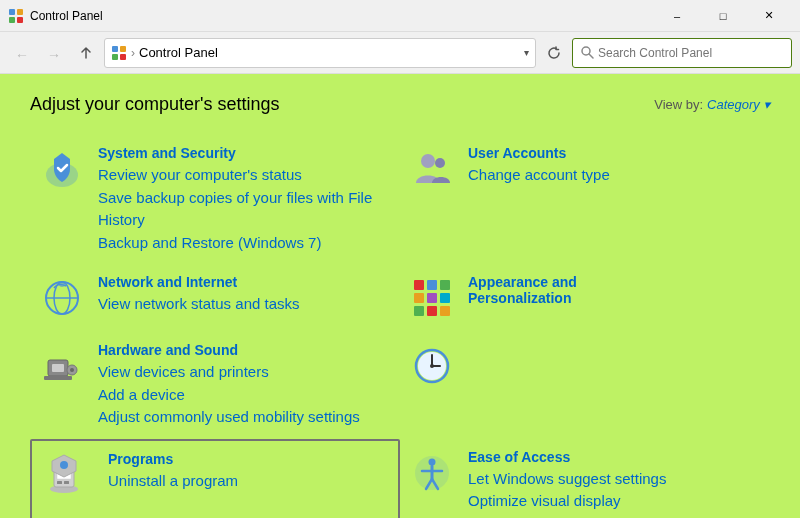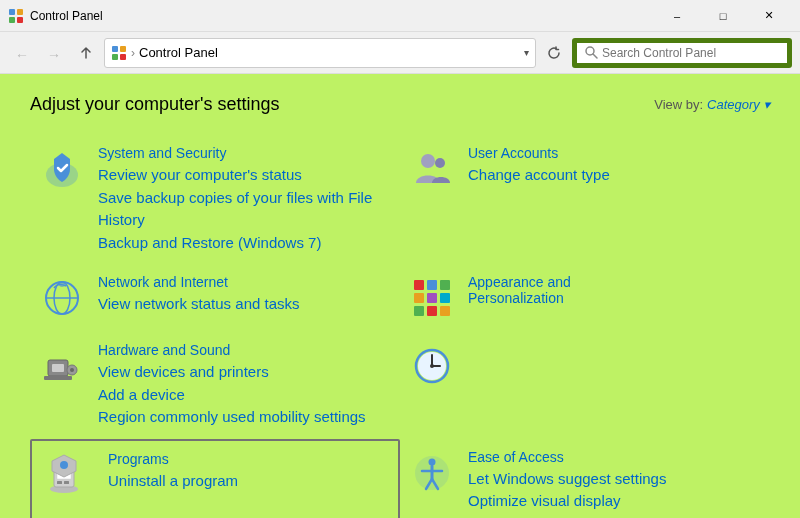--- a/index.html
+++ b/index.html
@@ -116,21 +116,21 @@
       border: 1px solid transparent;
       cursor: pointer;
       border-radius: 3px;
       color: #555;
       font-size: 14px;
     }
     .search-wrap {
       display: flex;
       align-items: center;
       background: #fff;
-      border: 5px solid #4d7c0f;
+      border: 1px solid #4d7c0f;
       border-radius: 3px;
       height: 30px;
       padding: 0 8px;
       gap: 4px;
       width: 220px;
     }
     .search-icon {
       color: #888;
       font-size: 13px;
     }
@@ -198,20 +198,21 @@
       display: flex;
       align-items: center;
       justify-content: center;
     }
     .cat-content { flex: 1; }
     .category-title {
       font-size: 14px;
       color: #0066cc;
       margin-bottom: 3px;
       cursor: pointer;
+      font-weight: bold;
     }
     .category-link {
       font-size: 15px;
       color: #0066cc;
       display: block;
       cursor: pointer;
       line-height: 1.5;
     }
 
     
@@ -362,21 +363,21 @@
           <rect x="14" y="22" width="12" height="8" fill="#ccc" rx="1"></rect>
           <rect x="6" y="34" width="28" height="4" rx="1" fill="#777"></rect>
           <circle cx="34" cy="28" r="5" fill="#999" stroke="#777" stroke-width="1"></circle>
           <circle cx="34" cy="28" r="2" fill="#666"></circle>
         </svg>
       </div>
       <div class="cat-content">
         <div class="category-title">Hardware and Sound</div>
         <span class="category-link">View devices and printers</span>
         <span class="category-link">Add a device</span>
-        <span class="category-link">Region commonly used mobility settings</span>
+        <span class="category-link">Adjust commonly used mobility settings</span>
       </div>
     </div>
 
     <div class="category-item">
       <div class="cat-icon">
         <svg width="48" height="48" viewBox="0 0 48 48">
           <circle cx="24" cy="24" r="16" fill="none" stroke="#4a90d9" stroke-width="2.5"></circle>
           <circle cx="24" cy="24" r="14" fill="#e8f4ff"></circle>
           <line x1="24" y1="24" x2="24" y2="13" stroke="#333" stroke-width="2" stroke-linecap="round"></line>
           <line x1="24" y1="24" x2="32" y2="24" stroke="#333" stroke-width="2" stroke-linecap="round"></line>

